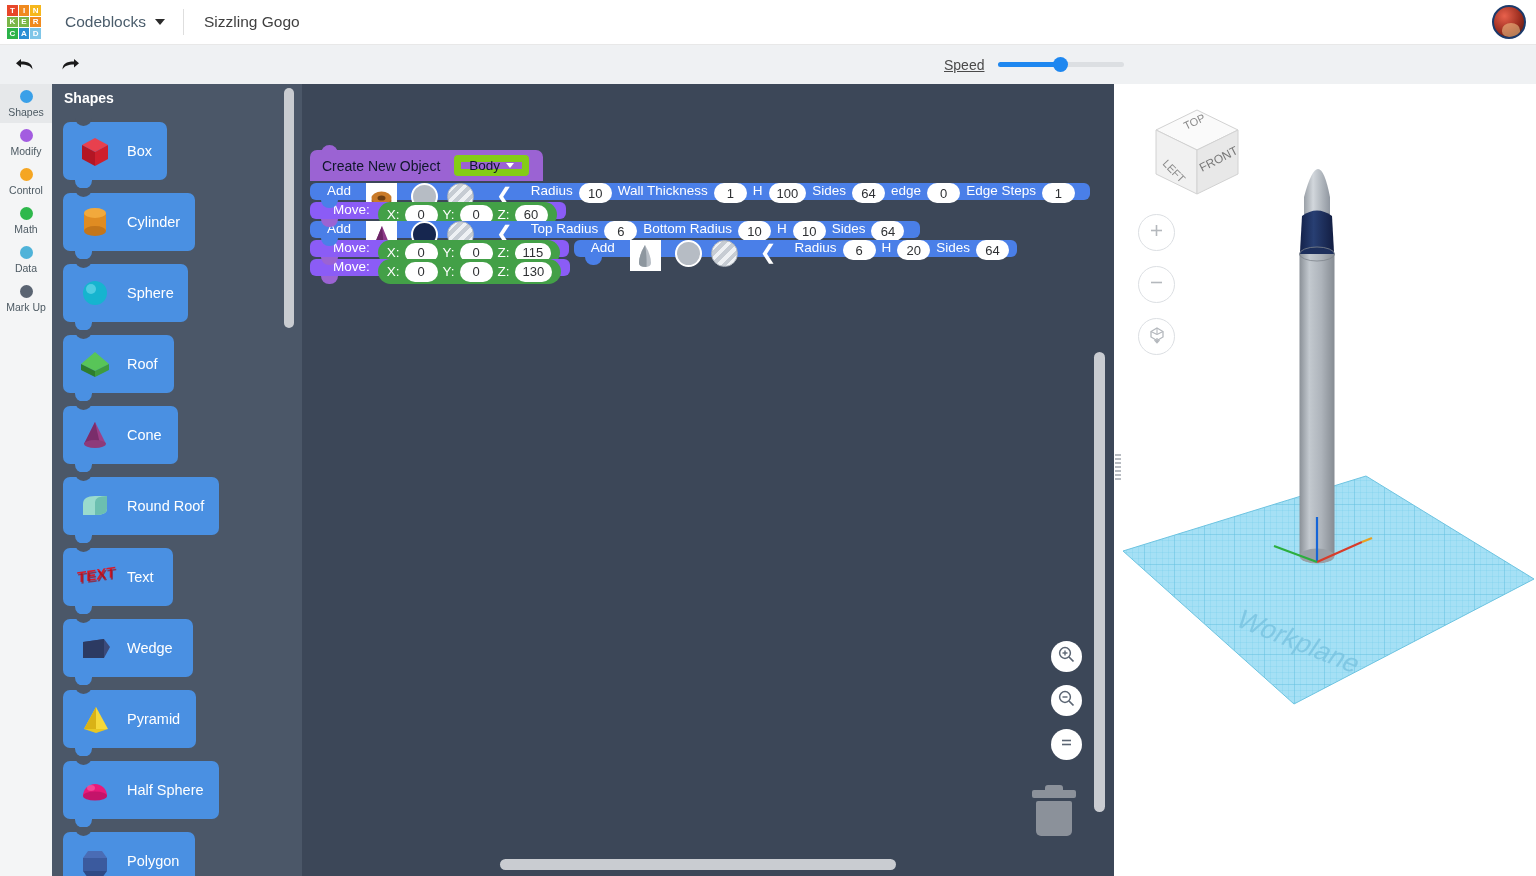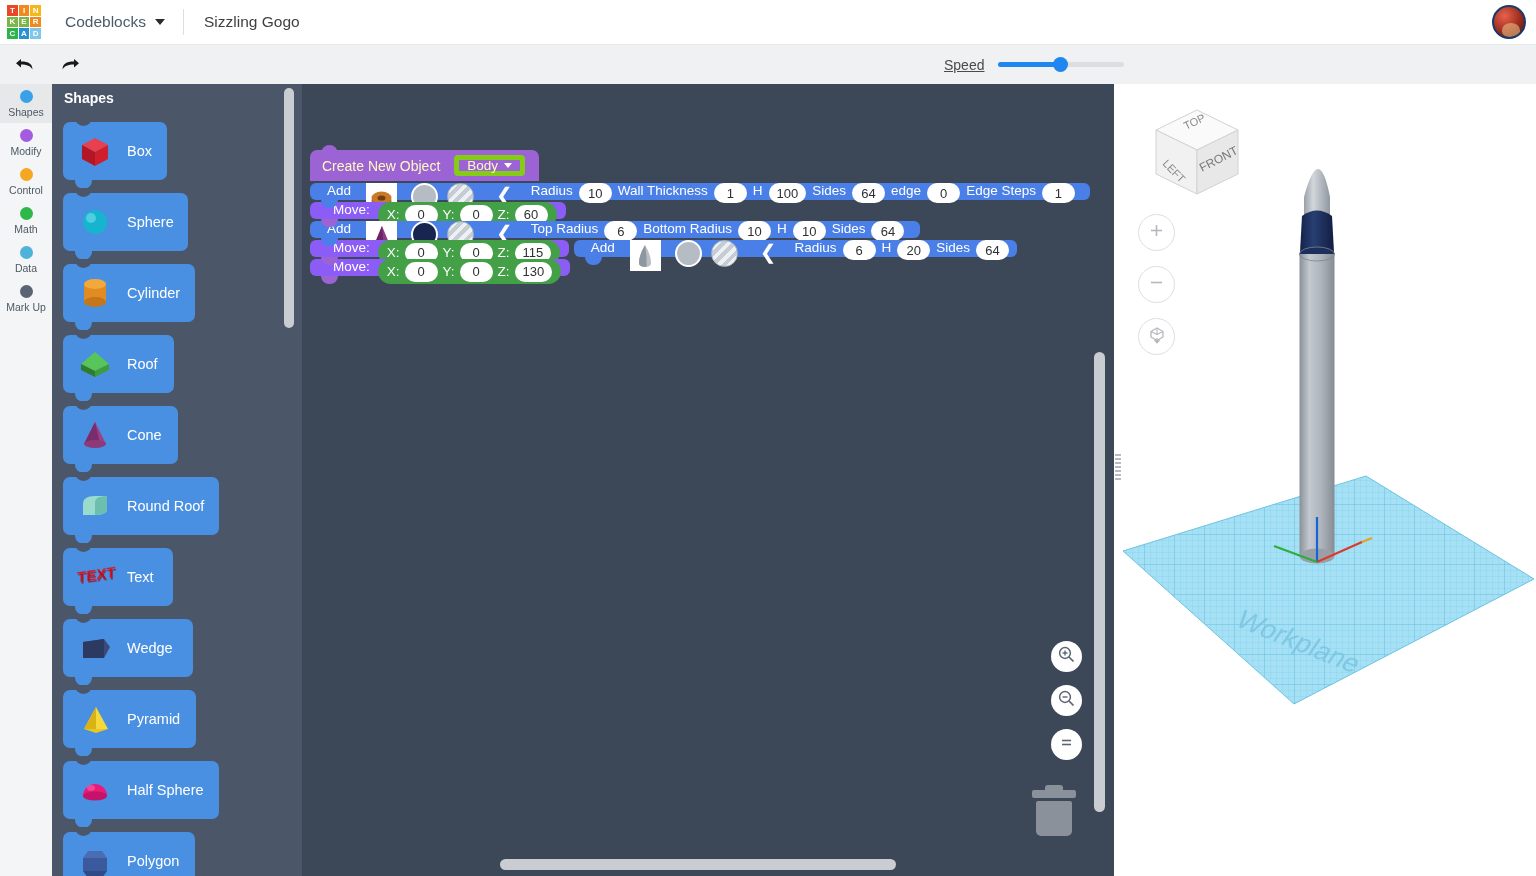--- a/index.html
+++ b/index.html
@@ -168,28 +168,28 @@
   .trash-body {
     position: absolute; left: 4px; top: 17px; width: 36px; height: 35px;
     background: #8b919a; border-radius: 2px 2px 5px 5px;
   }
 
   
   .code-stack { position: absolute; left: 8px; top: 66px; }
   .blk-header {
     position: relative; height: 31px; background: #9b63d3;
     border-radius: 7px 7px 0 0; display: inline-flex; align-items: center;
-    padding: 0 14px 0 12px; color: #fef9c3; font-size: 14px;
+    padding: 0 14px 0 12px; color: #0f172a; font-size: 14px;
   }
   .blk-header::before {
     content: ""; position: absolute; left: 11px; top: -5px;
     width: 17px; height: 9px; background: #9b63d3; border-radius: 9px 9px 0 0;
   }
   .body-drop {
-    margin-left: 14px; height: 21px; border: 5px solid #84cc16; border-radius: 4px;
+    margin-left: 14px; height: 21px; border: 7px solid #84cc16; border-radius: 4px;
     display: inline-flex; align-items: center; padding: 0 8px; font-size: 13.5px;
     cursor: pointer; gap: 6px;
   }
   .body-drop .cd {
     width: 0; height: 0; border-left: 4px solid transparent;
     border-right: 4px solid transparent; border-top: 5px solid #ffffff;
   }
   .blk-row {
     position: relative; height: 17px; display: inline-flex; align-items: flex-start;
     border-radius: 6px; color: #ffffff; font-size: 13.5px; white-space: nowrap;
@@ -356,39 +356,39 @@
         <div class="shape-ic">
           <svg width="42" height="40" viewBox="0 0 42 40">
             <polygon points="8,14 21,7 34,14 21,21" fill="#e8404e"></polygon>
             <polygon points="8,14 21,21 21,35 8,28" fill="#b31624"></polygon>
             <polygon points="34,14 21,21 21,35 34,28" fill="#cf1f2d"></polygon>
           </svg>
         </div>
         <div class="shape-name">Box</div>
       </div>
 
-      <div class="shape-block" style="width:125px">
-        <div class="shape-ic">
-          <svg width="42" height="40" viewBox="0 0 42 40">
-            <circle cx="21" cy="20" r="12" fill="#16b4cf"></circle>
-            <circle cx="17" cy="16" r="5" fill="#7fe2f2" opacity=".55"></circle>
-          </svg>
-        </div>
-        <div class="shape-name">Sphere</div>
-      </div>
-
       <div class="shape-block" style="width:132px">
         <div class="shape-ic">
           <svg width="42" height="40" viewBox="0 0 42 40">
             <rect x="10" y="11" width="22" height="18" fill="#e08c22"></rect>
             <ellipse cx="21" cy="29" rx="11" ry="5" fill="#c4761a"></ellipse>
             <ellipse cx="21" cy="11" rx="11" ry="5" fill="#f2a93c"></ellipse>
           </svg>
         </div>
         <div class="shape-name">Cylinder</div>
+      </div>
+
+      <div class="shape-block" style="width:125px">
+        <div class="shape-ic">
+          <svg width="42" height="40" viewBox="0 0 42 40">
+            <circle cx="21" cy="20" r="12" fill="#16b4cf"></circle>
+            <circle cx="17" cy="16" r="5" fill="#7fe2f2" opacity=".55"></circle>
+          </svg>
+        </div>
+        <div class="shape-name">Sphere</div>
       </div>
 
       <div class="shape-block" style="width:111px">
         <div class="shape-ic">
           <svg width="42" height="40" viewBox="0 0 42 40">
             <polygon points="21,8 35,20 21,27 7,20" fill="#58c558"></polygon>
             <polygon points="7,20 21,27 21,33 7,26" fill="#2d7d2d"></polygon>
             <polygon points="35,20 21,27 21,33 35,26" fill="#3e9c3e"></polygon>
           </svg>
         </div>

